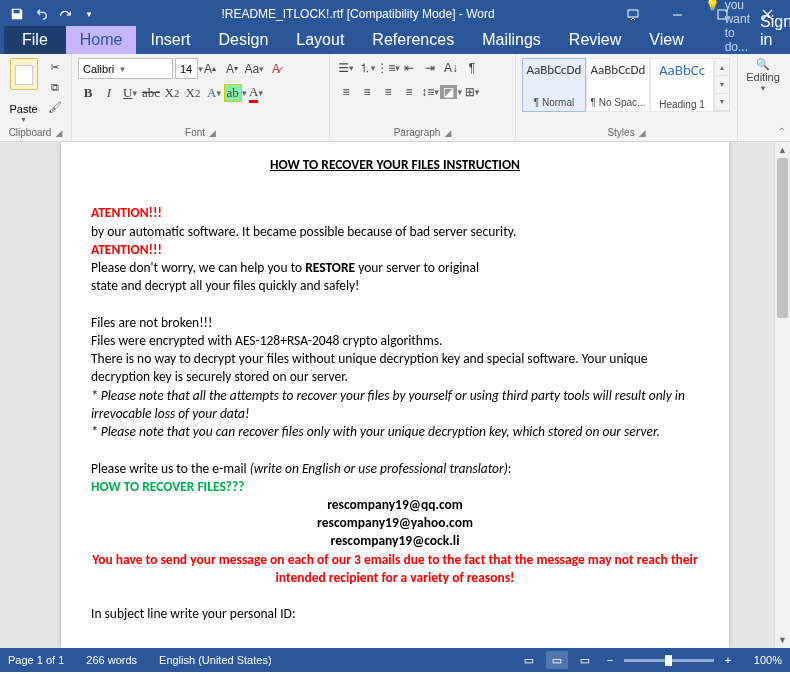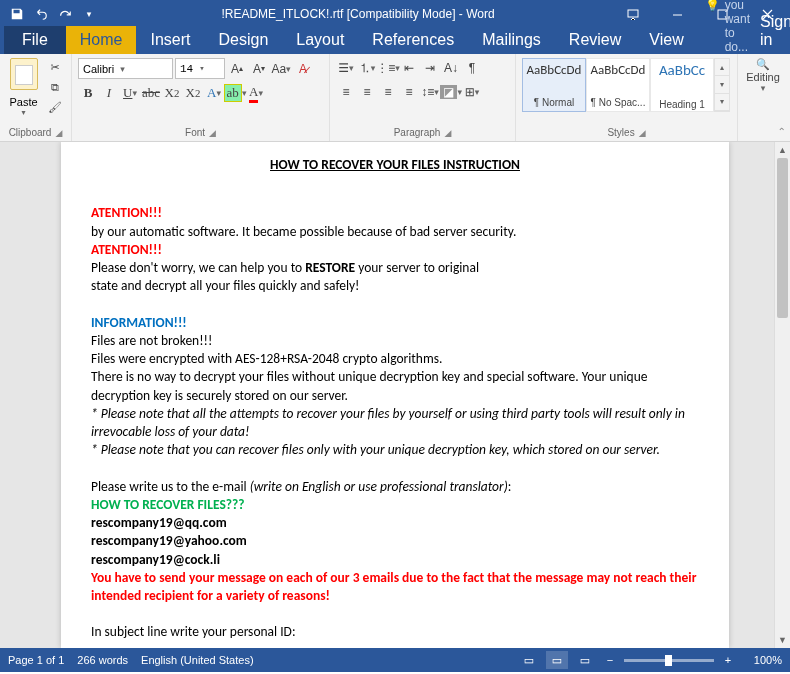--- a/index.html
+++ b/index.html
@@ -10,47 +10,47 @@
 .titlebar .qat { display: flex; gap: 2px; padding: 0 6px; }
 .titlebar .qat-btn { width: 22px; height: 22px; display: flex; align-items: center; justify-content: center; color: #fff; }
 .titlebar .title { flex: 1; text-align: center; font-size: 12px; }
 .titlebar .winbtns { display: flex; }
 .titlebar .winbtn { width: 45px; height: 28px; display: flex; align-items: center; justify-content: center; }
 
 
 .tabstrip { background: #2b579a; height: 26px; display: flex; align-items: flex-end; padding-left: 4px; }
 .tab { padding: 5px 14px; color: #fff; font-size: 16px; cursor: pointer; }
 .tab.file { background: #1e3e6e; padding: 5px 18px; }
-.tab.active { background: #eab308; color: #2b579a; font-weight: 400; }
+.tab.active { background: #c4b5fd; color: #2b579a; font-weight: 400; }
 .tellme { display: flex; align-items: center; color: #c5d4eb; font-size: 12px; margin-left: 8px; }
 .tellme .bulb { margin-right: 4px; }
 .spacer { flex: 1; }
 .signin { color: #fff; padding: 5px 10px; font-size: 16px; }
 .share { color: #fff; padding: 4px 10px; font-size: 12px; display:flex; align-items:center; gap:4px; border:1px solid rgba(255,255,255,.4); margin:0 6px 2px 0; border-radius:2px;}
 
 
 .ribbon { background: #f3f3f3; border-bottom: 1px solid #d4d4d4; height: 88px; display: flex; position: relative; }
 .group { border-right: 1px solid #e1e1e1; padding: 4px 6px 2px 6px; display: flex; flex-direction: column; }
 .group-label { text-align: center; font-size: 10px; color: #666; margin-top: auto; padding: 2px 0 1px 0; display: flex; justify-content: center; align-items: center; gap: 4px; }
 .group-body { display: flex; gap: 4px; align-items: flex-start; flex: 1; }
 .dialoglauncher { font-size: 9px; color: #888; }
 
 
 .paste-big { display: flex; flex-direction: column; align-items: center; width: 40px; }
 .paste-icon { width: 28px; height: 32px; background: #fdf2cc; border: 1px solid #d9bb5b; border-radius: 2px; position: relative; }
 .paste-icon::after { content:''; position:absolute; top:6px; left:4px; right:4px; bottom:4px; background:#fff; border:1px solid #ccc; }
-.paste-label { font-size: 11px; margin-top: 6px; }
+.paste-label { font-size: 11px; margin-top: 13px; }
 .clip-small { display: flex; flex-direction: column; gap: 2px; }
 .smallbtn { width: 20px; height: 18px; display:flex; align-items:center; justify-content:center; font-size:11px; color:#444; }
 
 
 .font-row1 { display: flex; gap: 2px; margin-bottom: 4px; align-items:center; }
 .font-combo { border: 1px solid #c0c0c0; background: #fff; height: 21px; font-size: 11px; padding: 1px 4px; display:flex; align-items:center; gap:6px; }
 .font-name { width: 95px; }
-.font-size { width: 50px; font-family: Liberation Mono, monospace; }
+.font-size { width: 23px; }
 .dd { color:#666; font-size:9px; }
 .ico { width: 20px; height:20px; display:flex; align-items:center; justify-content:center; font-size:12px; color:#444; }
 .font-row2 { display:flex; gap:1px; align-items:center; }
 .font-row2 .ico { font-size:13px; font-family: "Times New Roman", serif; }
 
 
 .para-row { display:flex; gap:1px; margin-bottom:4px; }
 
 
 .styles-gal { display:flex; gap:0; }
@@ -66,25 +66,25 @@
 .collapse-arr { position:absolute; right:4px; bottom:4px; font-size:10px; color:#888; }
 
 
 .docarea { height: 506px; background: #e6e6e6; overflow: hidden; display:flex; justify-content:center; padding-top: 0; position:relative;}
 .page { background: #fff; width: 668px; margin-top:0; padding: 14px 30px 8px 30px; box-shadow: 0 0 6px rgba(0,0,0,.2); font-family: Calibri, sans-serif; font-size: 13.5px; color: #000; line-height: 1.35; }
 .wm { position:absolute; inset:0; display:flex; align-items:center; justify-content:center; pointer-events:none; }
 .doc-title { text-align:center; font-weight:bold; text-decoration:underline; margin-bottom:12px; font-size:13.5px;}
 .red { color:#ff0000; }
 .blue { color:#0070c0; }
 .green { color:#00b050; }
-.bold { font-weight:bold; }
+.bold { font-weight:bold;text-align:center; }
 .ital { font-style:italic; }
 
 
-.statusbar { background:#2b579a; color:#fff; height:24px; display:flex; align-items:center; font-size:11px; padding:0 8px; gap:13px; }
+.statusbar { background:#2b579a; color:#fff; height:24px; display:flex; align-items:center; font-size:11px; padding:0 8px; gap:22px; }
 .statusbar .right { margin-left:auto; display:flex; align-items:center; gap:6px; }
 .viewbtn { width:22px; height:18px; display:flex; align-items:center; justify-content:center; border:1px solid transparent; }
 .viewbtn.act { background: rgba(255,255,255,.18); }
 .zoomslider { width:90px; height:3px; background: rgba(255,255,255,.5); position:relative; }
 .zoomslider::after { content:''; position:absolute; left:46%; top:-4px; width:7px; height:11px; background:#fff; }
 .zbtn { width:16px; text-align:center; }
 
 .scroll-v { position:absolute; right:0; top:0; bottom:0; width:16px; background:#f0f0f0; border-left:1px solid #ddd; }
 .scroll-v .thumb { position:absolute; left:2px; right:2px; top:16px; height:160px; background:#c2c2c2; border-radius:2px; }
 .scroll-v .arr { position:absolute; left:0; right:0; height:16px; display:flex; align-items:center; justify-content:center; font-size:9px; color:#666; }
@@ -304,21 +304,20 @@
 <div class="docarea">
   <div class="page">
     <div class="doc-title">HOW TO RECOVER YOUR FILES INSTRUCTION</div>
     <div>&nbsp;</div>
     <div><span class="red bold">ATENTION!!!</span></div>
     <div>by our automatic software. It became possible because of bad server security.</div>
     <div><span class="red bold">ATENTION!!!</span></div>
     <div><span>Please don't worry, we can help you to </span><span class="bold">RESTORE</span><span> your server to original</span></div>
     <div>state and decrypt all your files quickly and safely!</div>
     <div>&nbsp;</div>
-    <div><span class="blue bold">INFORMATION!!!</span></div>
     <div>Files are not broken!!!</div>
     <div>Files were encrypted with AES-128+RSA-2048 crypto algorithms.</div>
     <div>There is no way to decrypt your files without unique decryption key and special software. Your unique decryption key is securely stored on our server.</div>
     <div class="ital">* Please note that all the attempts to recover your files by yourself or using third party tools will result only in irrevocable loss of your data!</div>
     <div class="ital">* Please note that you can recover files only with your unique decryption key, which stored on our server.</div>
     <div>&nbsp;</div>
     <div><span>Please write us to the e-mail </span><span class="ital">(write on English or use professional translator)</span><span>:</span></div>
     <div><span class="green bold">HOW TO RECOVER FILES???</span></div>
     <div class="bold">rescompany19@qq.com</div>
     <div class="bold">rescompany19@yahoo.com</div>

